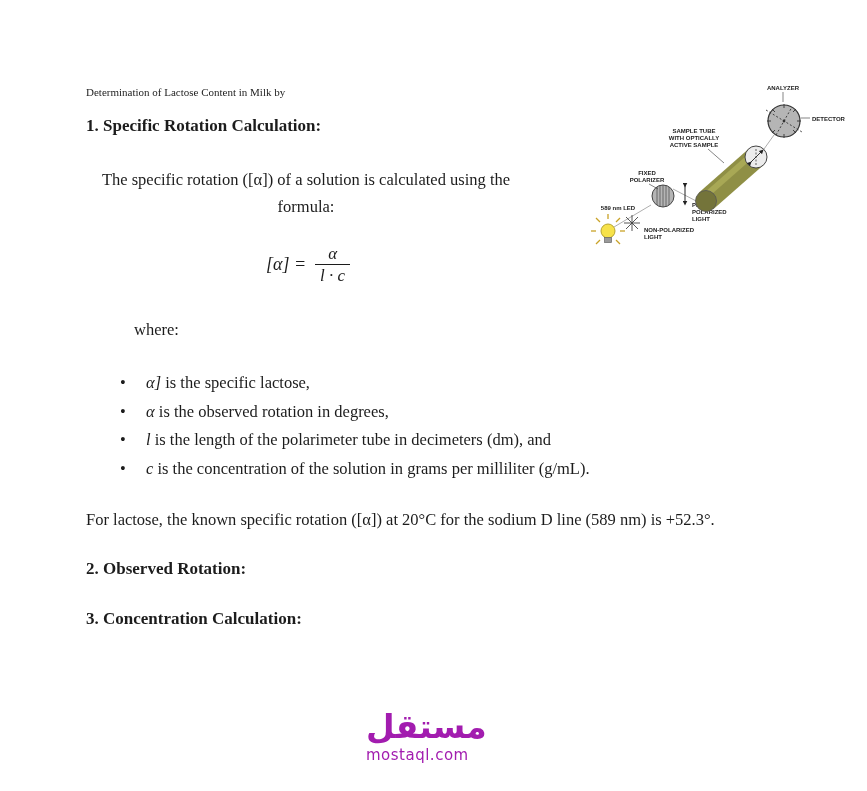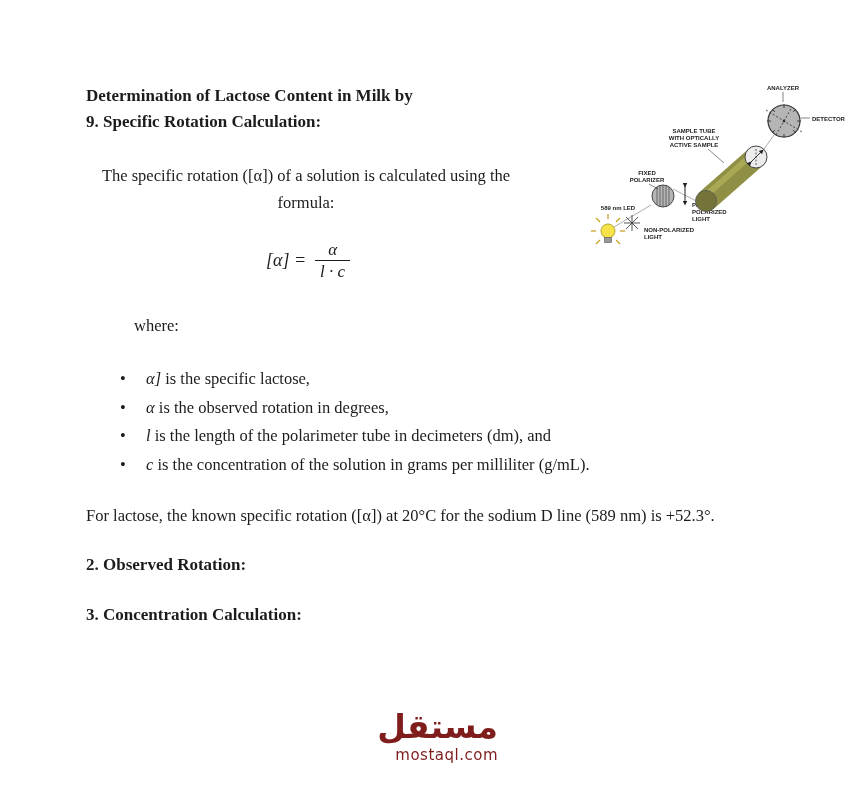--- a/index.html
+++ b/index.html
@@ -11,23 +11,23 @@
     font-family: "Liberation Serif", "DejaVu Serif", serif;
     color: #1c1c1c;
     overflow: hidden;
   }
   .page {
     position: relative;
     z-index: 1;
     padding: 86px 31px 0 86px;
   }
   .doc-title {
-    font-size: 17px;
-    font-weight: bold;
-    margin-bottom: 6px;
+    font-size: 11px;
+    font-weight: normal;
+    margin-bottom: 18px;
   }
   .h-num {
     font-size: 17px;
     font-weight: bold;
   }
   .h1 { margin-bottom: 30px; }
   .para {
     font-size: 16.5px;
     line-height: 27px;
   }
@@ -89,23 +89,23 @@
     font-size: 6px;
     font-weight: bold;
     fill: #222;
   }
   
   .watermark {
     position: absolute;
     left: 366px;
     top: 708px;
     width: 132px;
-    text-align: right;
+    text-align: left;
     z-index: 0;
-    color: #7f1d1d;
+    color: #a21caf;
   }
   .watermark .wm-logo {
     font-family: "DejaVu Sans", sans-serif;
     font-size: 33px;
     font-weight: bold;
     line-height: 1.15;
     direction: rtl;
   }
   .watermark .wm-domain {
     font-family: "DejaVu Sans", sans-serif;
@@ -118,21 +118,21 @@
 
 <div class="watermark">
   <div class="wm-logo">مستقل</div>
   <div class="wm-domain">mostaql.com</div>
 </div>
 
 <div class="page">
 
   <div class="doc-title">Determination of Lactose Content in Milk by</div>
 
-  <div class="h-num h1">9. Specific Rotation Calculation:</div>
+  <div class="h-num h1">1. Specific Rotation Calculation:</div>
 
   <p class="para para-intro">The specific rotation ([α]) of a solution is calculated using the formula:</p>
 
   <div class="formula-row">
     <span class="formula">
       <span class="frm-lhs">[α] =</span>
       <span class="frac">
         <span class="num">α</span>
         <span class="den">l · c</span>
       </span>

